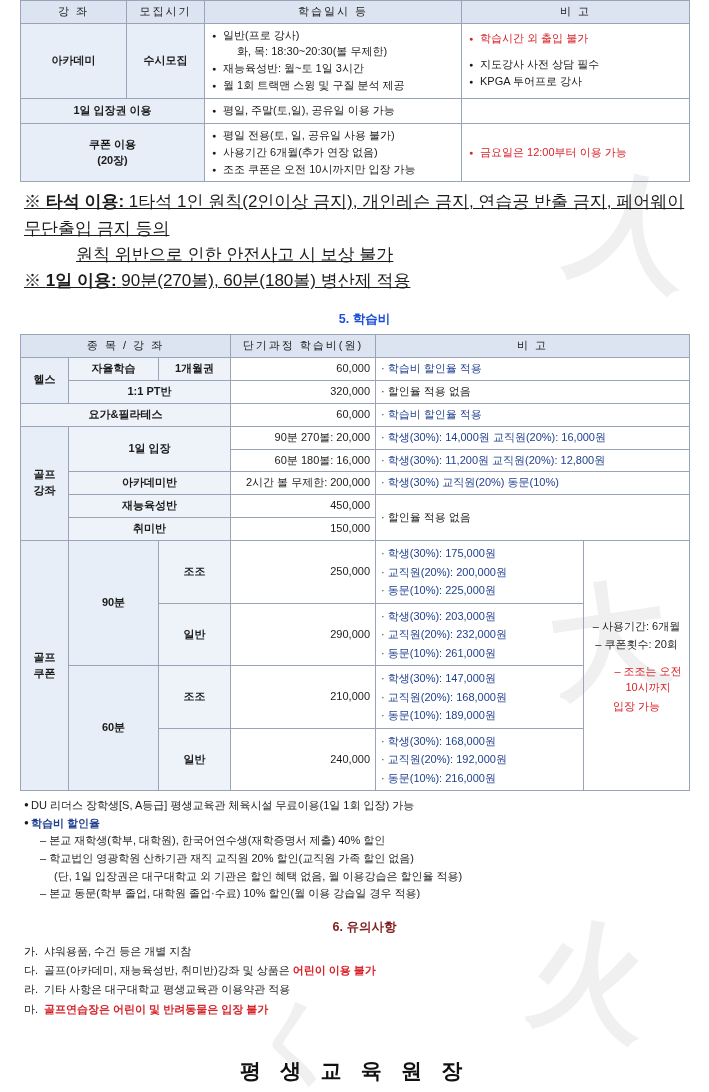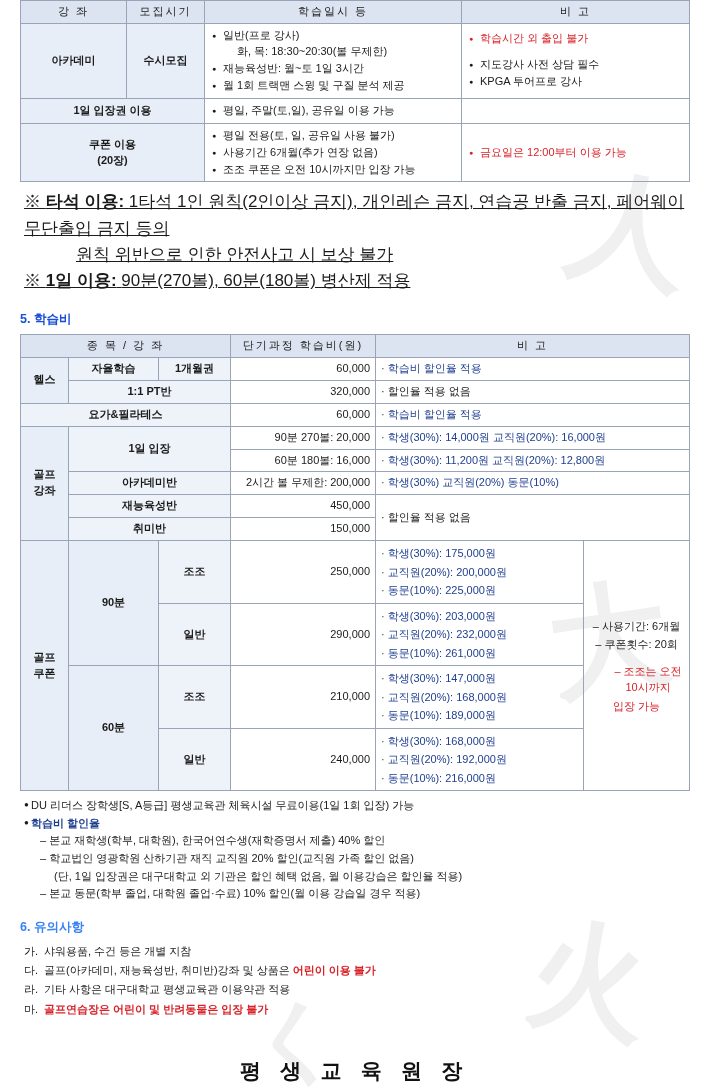--- a/index.html
+++ b/index.html
@@ -93,22 +93,23 @@
     text-decoration: underline;
   }
   .note .lbl { font-weight: bold; }
   .note .ind { display: block; padding-left: 52px; }
 
   h2.sec {
     color: #1b4fd8;
     font-size: 12.5px;
     font-weight: bold;
     margin: 16px 0 6px 20px;
-  }
-  h2.sec.red { color: #3b82f6; }
+    text-align: center;
+  }
+  h2.sec.red { color: #7f1d1d; }
 
   .footnotes {
     margin: 6px 24px 0 24px;
     font-size: 11px;
     line-height: 1.6;
   }
   .footnotes .bullet:before {
     content: "\25CF\00a0";
     font-size: 8px;
     vertical-align: 2px;

